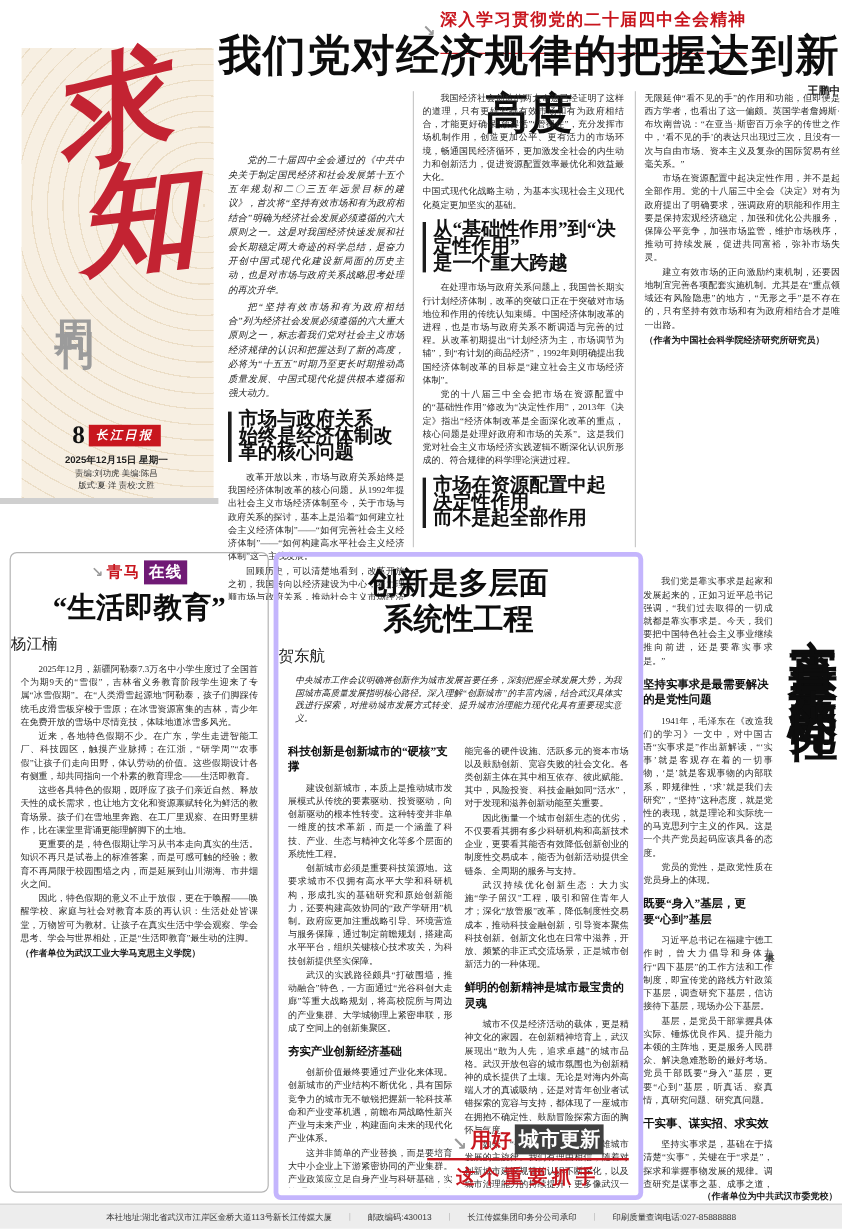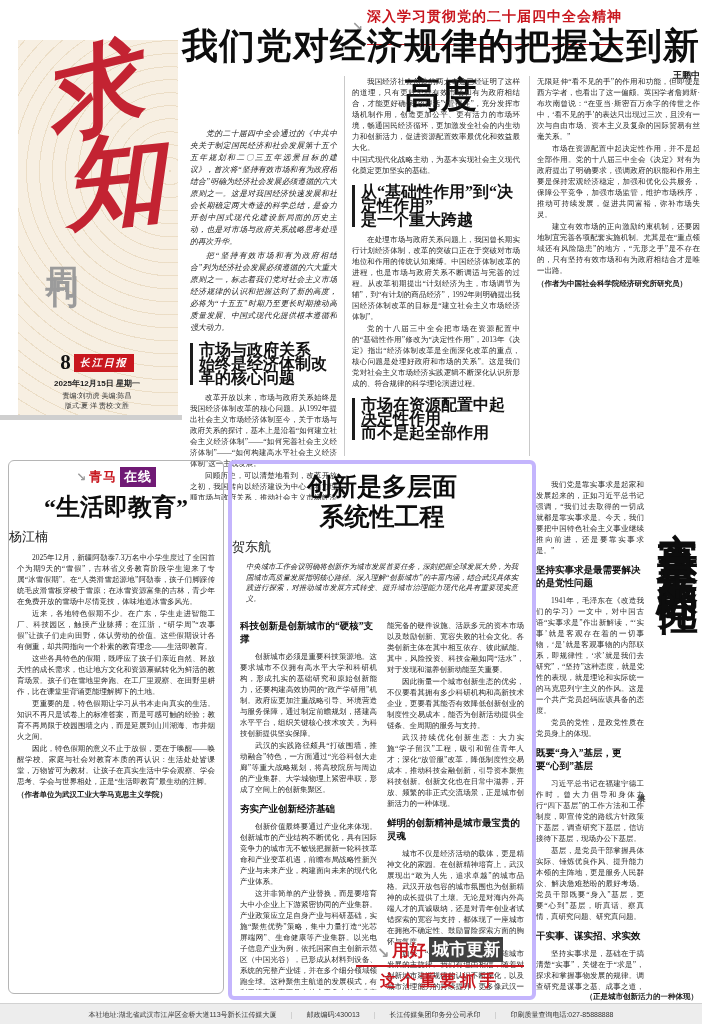--- a/index.html
+++ b/index.html
@@ -167,20 +167,21 @@
   <section class="boxC">
     <div class="boxC-title">
       <div>创新是多层面</div>
       <div>系统性工程</div>
     </div>
     <div class="sm-author">贺东航</div>
     <p class="boxC-lead">中央城市工作会议明确将创新作为城市发展首要任务，深刻把握全球发展大势，为我国城市高质量发展指明核心路径。深入理解“创新城市”的丰富内涵，结合武汉具体实践进行探索，对推动城市发展方式转变、提升城市治理能力现代化具有重要现实意义。</p>
     <div class="boxC-cols">
       <div class="ccol">
         <div class="sh" style="margin-top:0">科技创新是创新城市的“硬核”支撑</div>
+        <p class="bp">建设创新城市，本质上是推动城市发展模式从传统的要素驱动、投资驱动，向创新驱动的根本性转变。这种转变并非单一维度的技术革新，而是一个涵盖了科技、产业、生态与精神文化等多个层面的系统性工程。</p>
         <p class="bp">创新城市必须是重要科技策源地。这要求城市不仅拥有高水平大学和科研机构，形成扎实的基础研究和原始创新能力，还要构建高效协同的“政产学研用”机制。政府应更加注重战略引导、环境营造与服务保障，通过制定前瞻规划，搭建高水平平台，组织关键核心技术攻关，为科技创新提供坚实保障。</p>
         <p class="bp">武汉的实践路径颇具“打破围墙，推动融合”特色，一方面通过“光谷科创大走廊”等重大战略规划，将高校院所与周边的产业集群、大学城物理上紧密串联，形成了空间上的创新集聚区。</p>
         <div class="sh">夯实产业创新经济基础</div>
         <p class="bp">创新价值最终要通过产业化来体现。创新城市的产业结构不断优化，具有国际竞争力的城市无不敏锐把握新一轮科技革命和产业变革机遇，前瞻布局战略性新兴产业与未来产业，构建面向未来的现代化产业体系。</p>
         <p class="bp">这并非简单的产业替换，而是要培育大中小企业上下游紧密协同的产业集群。产业政策应立足自身产业与科研基础，实施“聚焦优势”策略，集中力量打造“光芯屏端网”、生命健康等产业集群。以光电子信息产业为例，依托国家自主创新示范区（中国光谷），已形成从材料到设备、系统的完整产业链，并在多个细分领域领跑全球。这种聚焦主航道的发展模式，有利于培育出真正具有核心竞争力的产业高地。</p>
 
       </div>
       <div class="ccol">
         <p class="bp" style="text-indent:0">能完备的硬件设施、活跃多元的资本市场以及鼓励创新、宽容失败的社会文化。各类创新主体在其中相互依存、彼此赋能。其中，风险投资、科技金融如同“活水”，对于发现和滋养创新动能至关重要。</p>
         <p class="bp">因此衡量一个城市创新生态的优劣，不仅要看其拥有多少科研机构和高新技术企业，更要看其能否有效降低创新创业的制度性交易成本，能否为创新活动提供全链条、全周期的服务与支持。</p>
@@ -210,21 +211,21 @@
       <div class="sh">既要“身入”基层，更要“心到”基层</div>
       <p class="bp">习近平总书记在福建宁德工作时，曾大力倡导和身体力行“四下基层”的工作方法和工作制度，即宣传党的路线方针政策下基层，调查研究下基层，信访接待下基层，现场办公下基层。</p>
       <p class="bp">基层，是党员干部掌握具体实际、锤炼优良作风、提升能力本领的主阵地，更是服务人民群众、解决急难愁盼的最好考场。党员干部既要“身入”基层，更要“心到”基层，听真话、察真情，真研究问题、研究真问题。</p>
       <div class="sh">干实事、谋实招、求实效</div>
       <p class="bp">坚持实事求是，基础在于搞清楚“实事”，关键在于“求是”，探求和掌握事物发展的规律。调查研究是谋事之基、成事之道，毛泽东同志“没有调查就没有发言权”的经典论断，培育和影响了大批共产党人。在老一辈革命家中，陈云同志就是善于调查研究的典范。</p>
     </div>
     <div class="vtitle">实事求是是最大的党性</div>
     <div class="r-author">袁琳</div>
   </section>
 
-  <div class="party-byline">（正是城市创新活力的一种体现）</div>
+  <div class="party-byline">（作者单位为中共武汉市委党校）</div>
 
   <footer class="footer">
     <span>本社地址:湖北省武汉市江岸区金桥大道113号新长江传媒大厦</span>
     <span class="fsep">|</span>
     <span>邮政编码:430013</span>
     <span class="fsep">|</span>
     <span>长江传媒集团印务分公司承印</span>
     <span class="fsep">|</span>
     <span>印刷质量查询电话:027-85888888</span>
   </footer>

